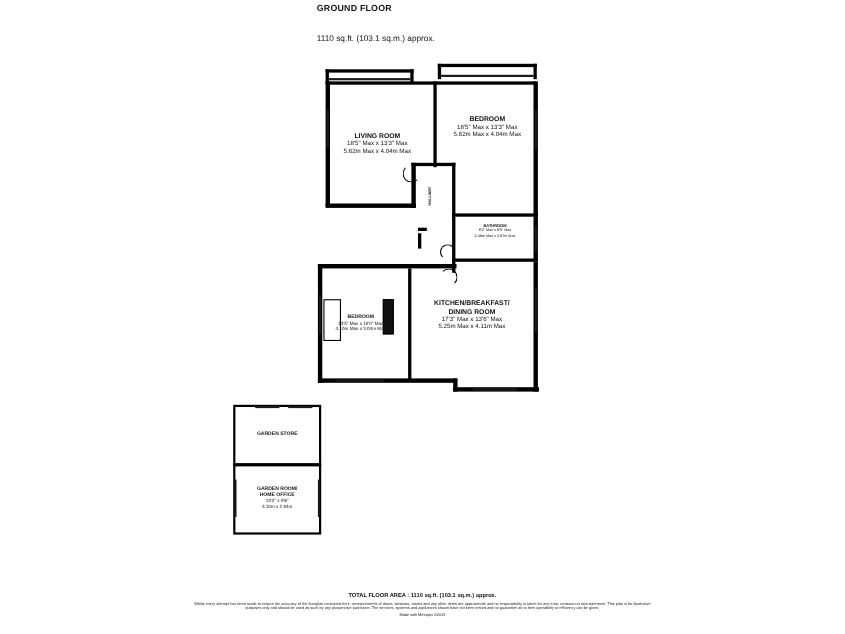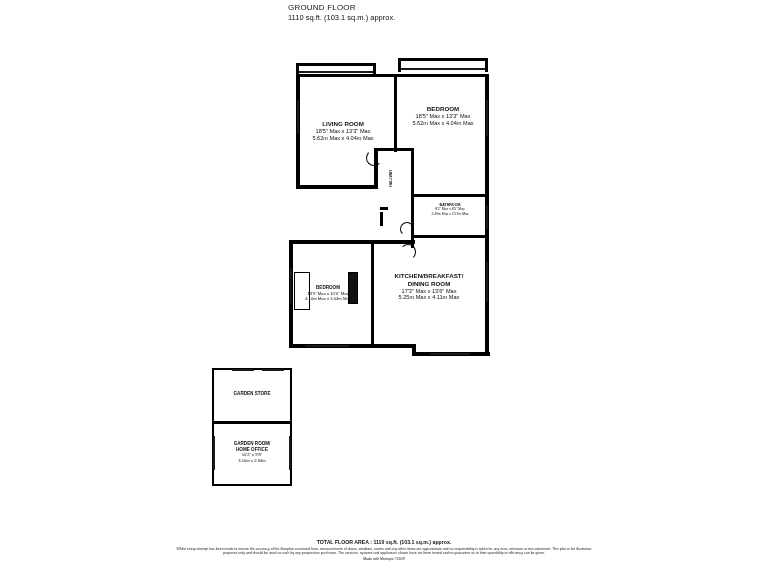--- a/index.html
+++ b/index.html
@@ -14,27 +14,28 @@
   .floorplan{position:absolute;inset:0;}
 
   
   .header{
     position:absolute;
     left:288px;top:2px;
     text-align:left;
   }
   .header .title{
     font-size:8px;
-    font-weight:normal;
+    font-weight:bold;
     letter-spacing:.2px;
     line-height:11px;
   }
   .header .subtitle{
     font-size:7.5px;
     line-height:10px;
+    margin-top:17px;
   }
 
   
   .wall{
     position:absolute;
     background:#000;
   }
   .wall-thin{position:absolute;background:#1a1a1a;}
 
   

